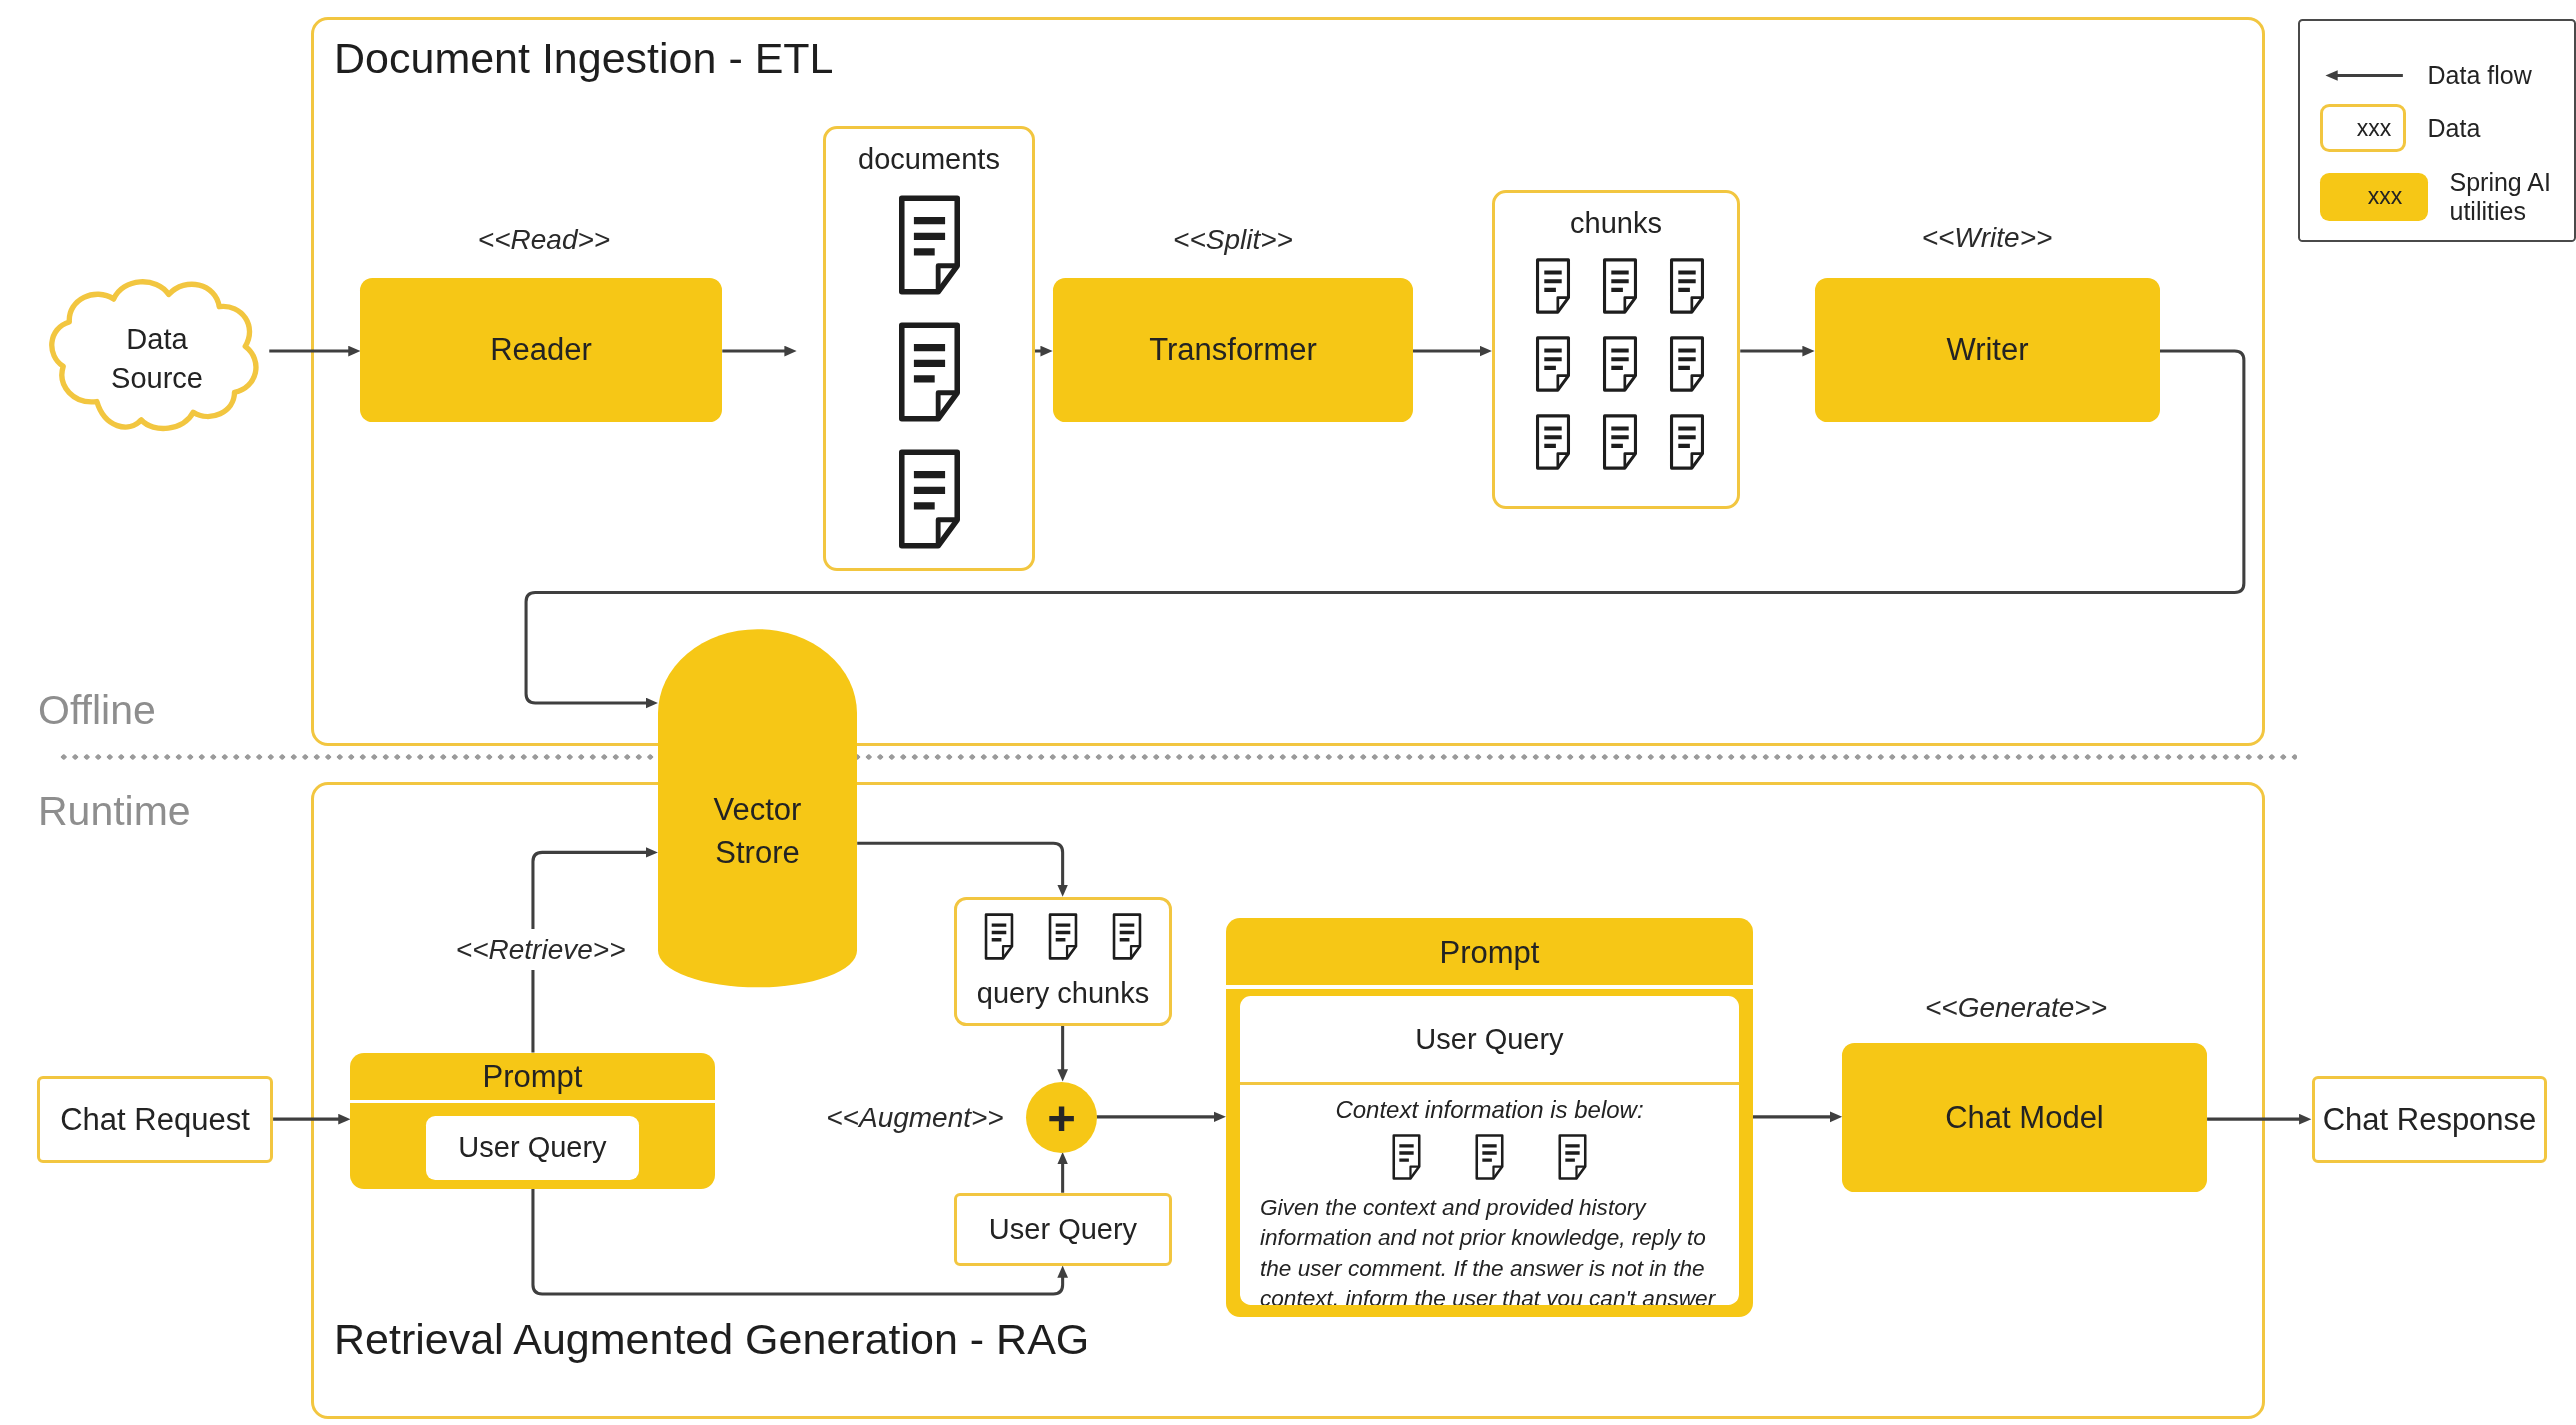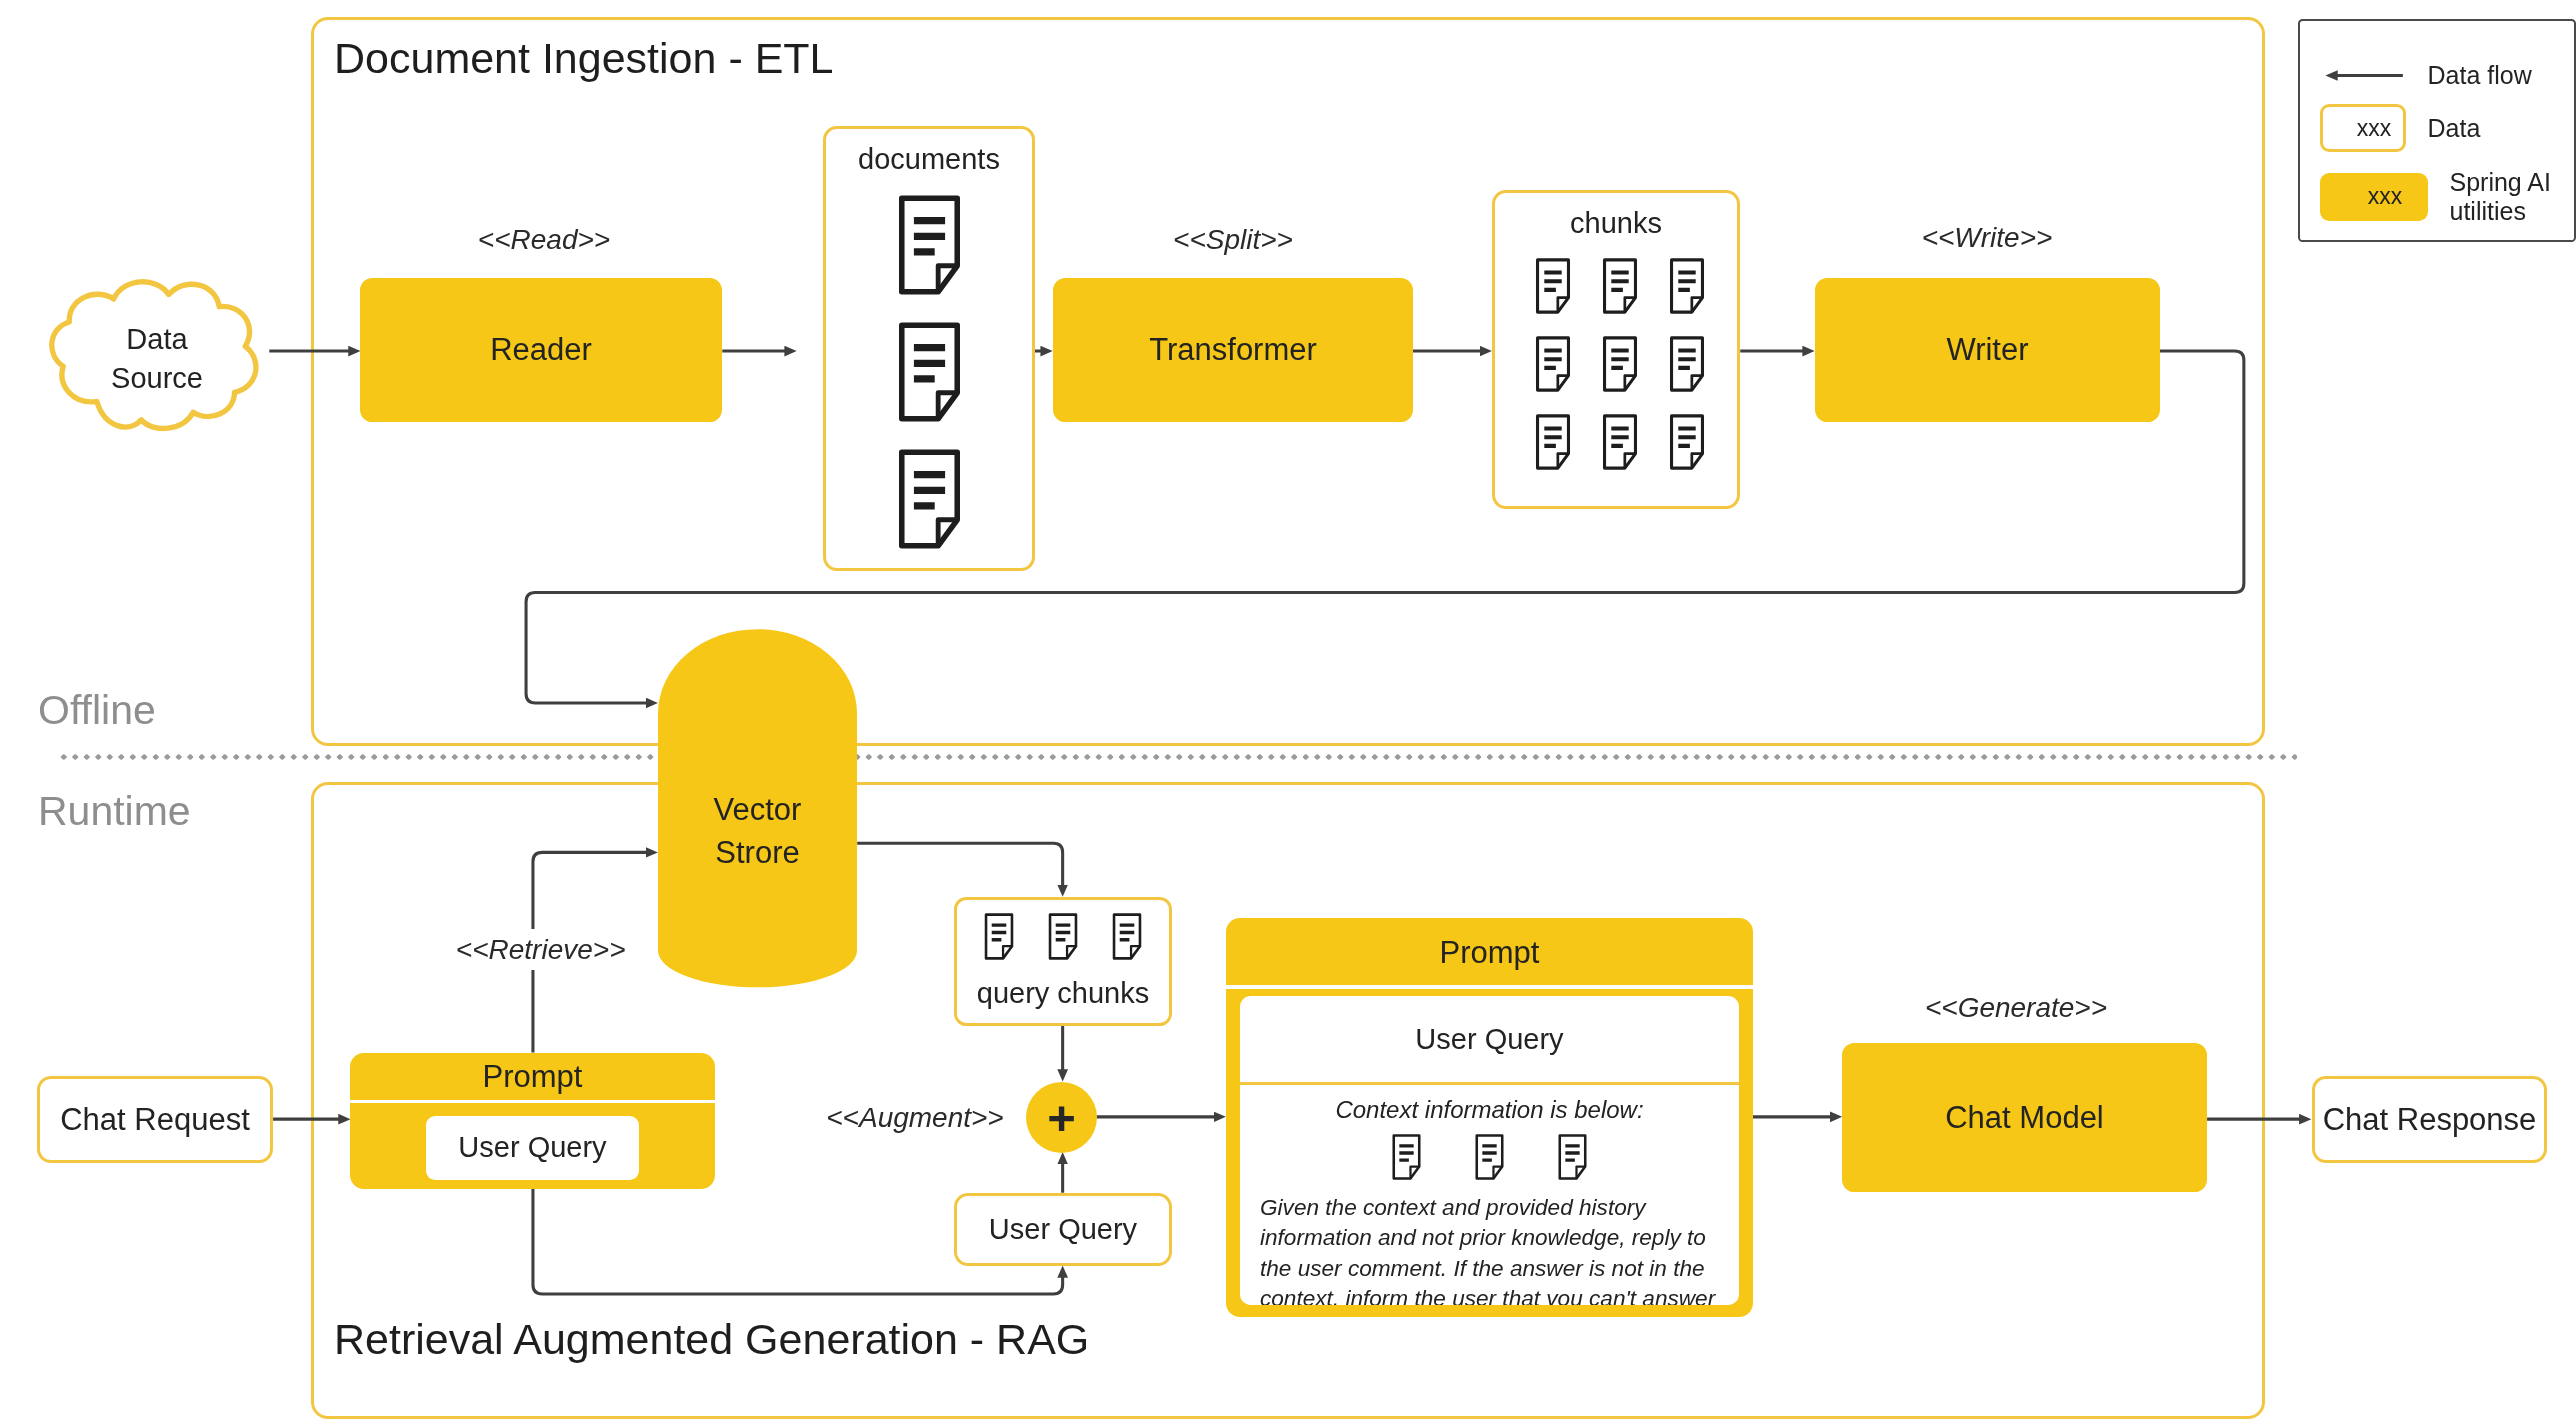--- a/index.html
+++ b/index.html
@@ -8,21 +8,21 @@
   .abs{position:absolute;}
   
   .container{border:3.1px solid #F2C640;border-radius:17px;background:transparent;z-index:1;}
   .ctitle{font-size:43px;color:#1e1e1e;white-space:nowrap;}
   .section-label{font-size:41px;color:#8E8E8E;z-index:2;}
   .divider{z-index:2;height:6.1px;background-image:radial-gradient(circle,#9b9b9b 2.5px,transparent 2.8px);
            background-size:11.5px 6.1px;background-repeat:repeat-x;}
   
   .ybox{background:#F6C716;border-radius:12.3px;display:flex;align-items:center;justify-content:center;
         font-size:31px;color:#232323;z-index:5;}
-  .wbox{background:#fff;border:3.8px solid #F2C640;border-radius:14px;display:flex;align-items:center;
+  .wbox{background:#fff;border:3.8px solid #F2C640;border-radius:6px;display:flex;align-items:center;
         justify-content:center;font-size:31px;color:#232323;z-index:5;box-sizing:border-box;}
   .stereo{font-style:italic;font-size:28px;color:#2a2a2a;text-align:center;z-index:5;white-space:nowrap;}
   .stereo.on-line{background:#fff;padding:4.6px 7.7px;z-index:4;}
   .lbl{font-size:29px;text-align:center;color:#232323;}
   
   #wires{position:absolute;left:0;top:0;z-index:3;}
   #wires path{stroke:#3F3F3F;stroke-width:4;fill:none;stroke-linejoin:round;}
   
   .panel{background:#fff;border:3.1px solid #F2C640;border-radius:14px;z-index:5;box-sizing:border-box;}
   .doc{display:block;}

